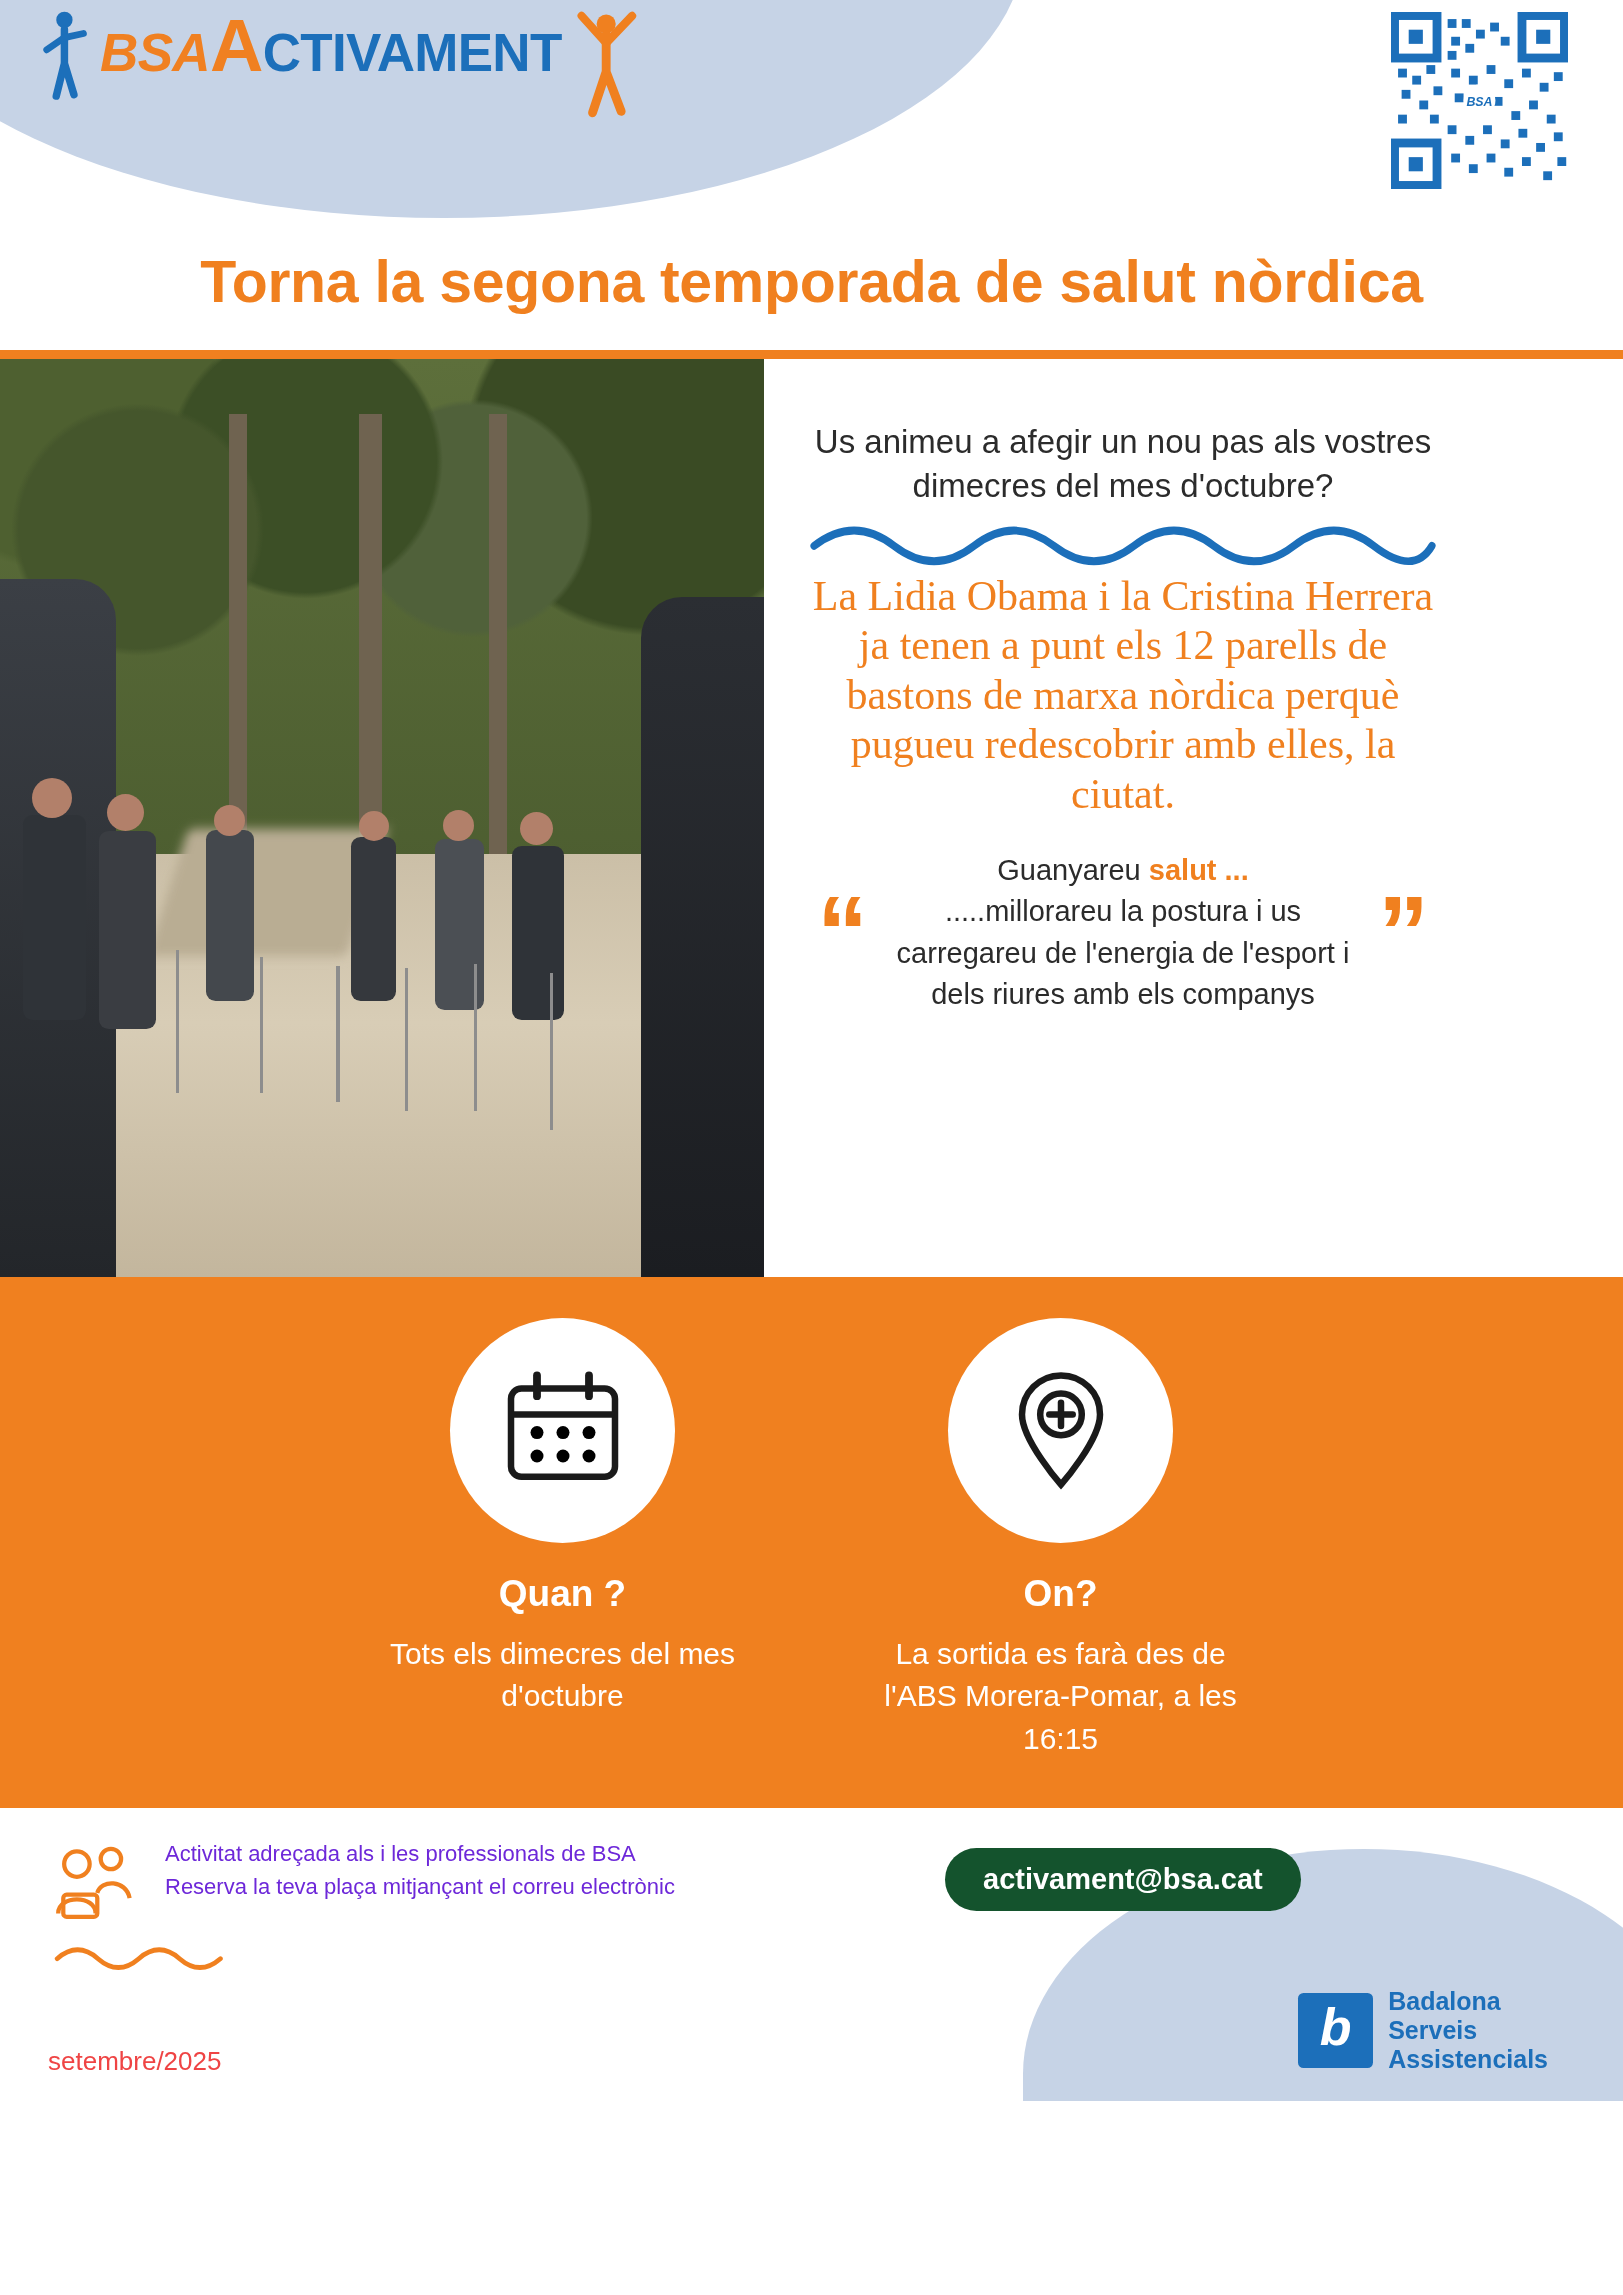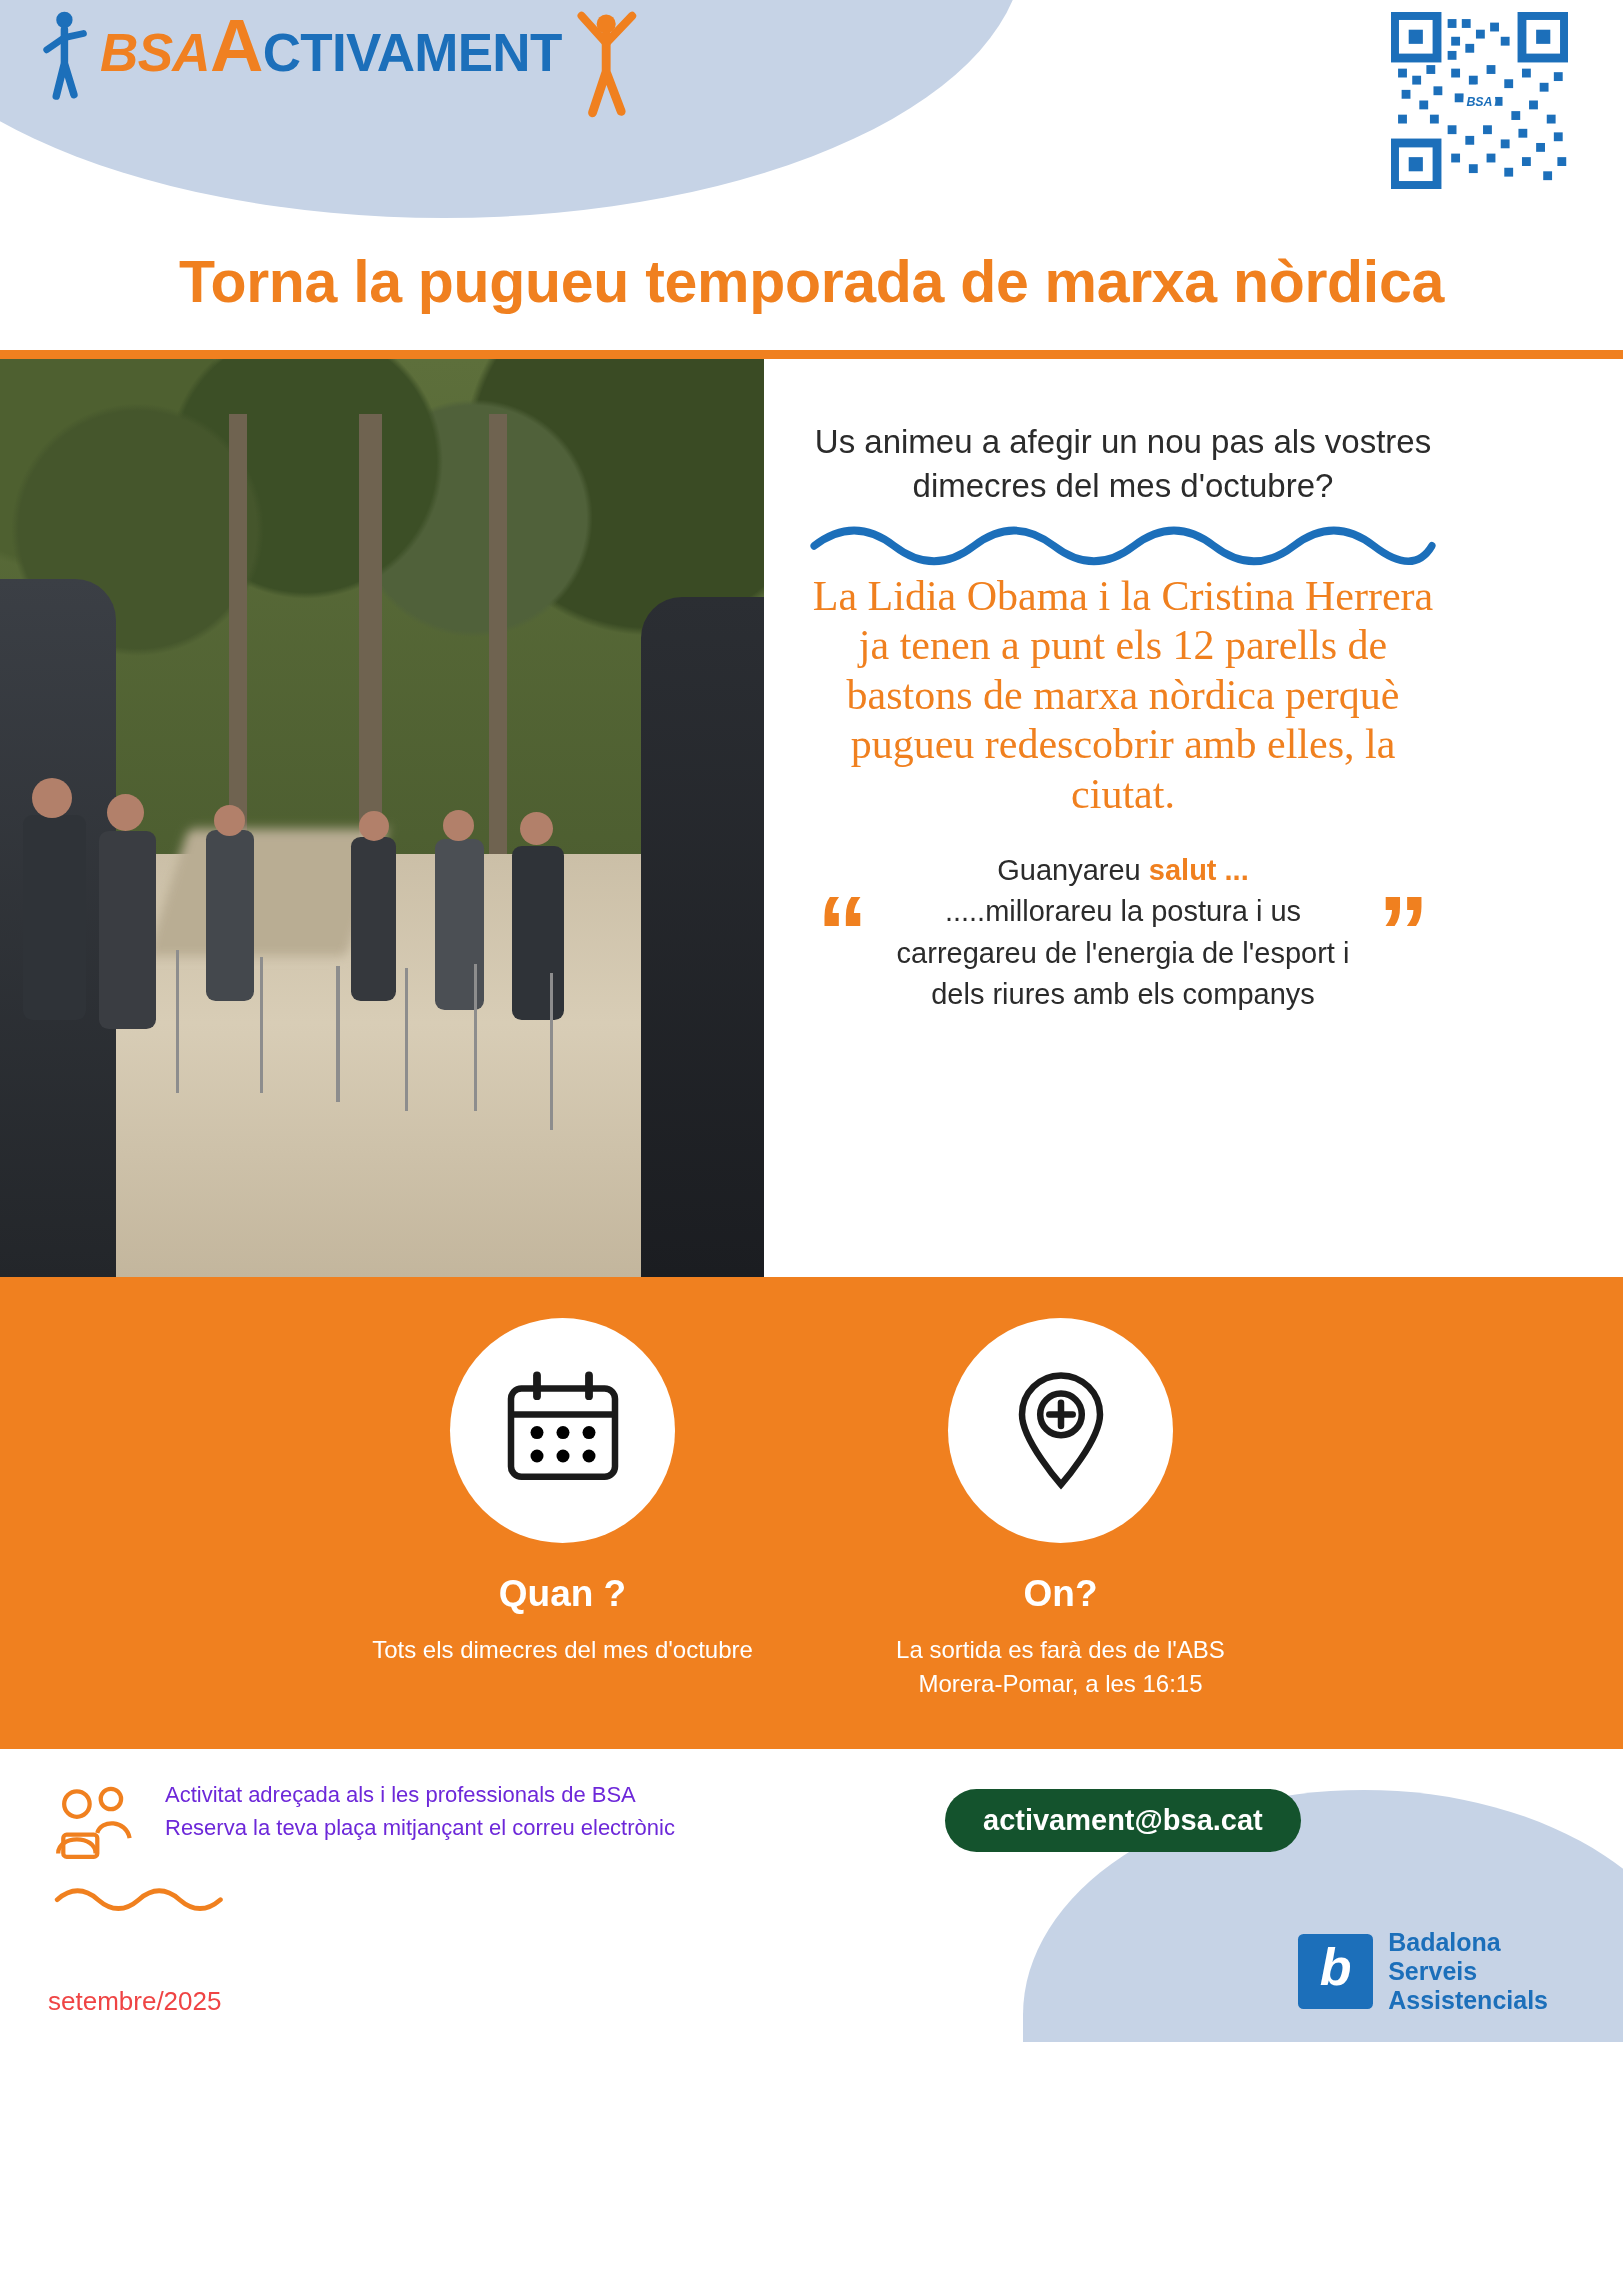--- a/index.html
+++ b/index.html
@@ -209,21 +209,21 @@
     align-items: center;
     justify-content: center;
   }
   .card h3 {
     margin: 0 0 18px 0;
     font-size: 37px;
     font-weight: bold;
   }
   .card p {
     margin: 0;
-    font-size: 24px;
+    font-size: 30px;
     line-height: 1.42;
   }
 
   
   .footer {
     position: relative;
     width: 1623px;
     height: 293px;
     background: #ffffff;
     overflow: hidden;
@@ -382,21 +382,21 @@
           <rect x="86" y="90" width="5" height="5"></rect>
         <rect x="94" y="82" width="5" height="5"></rect>
       </g>
       <circle cx="50" cy="50" r="9" fill="#ffffff"></circle>
       <text x="50" y="53" font-size="7" text-anchor="middle" fill="#1c6fba" font-family="Liberation Sans" font-style="italic" font-weight="bold">BSA</text>
     </svg>
   </div>
 </div>
 
 <div class="title-block">
-  <h1>Torna la pugueu temporada de marxa nòrdica</h1>
+  <h1>Torna la segona temporada de salut nòrdica</h1>
 </div>
 <div class="orange-rule"></div>
 
 <div class="middle">
 
   <div class="photo">
     <div class="ph-sky"></div>
     <div class="ph-trees"></div>
     <div class="ph-trunk" style="left:30%;"></div>
     <div class="ph-trunk" style="left:47%; width:23px;"></div>

